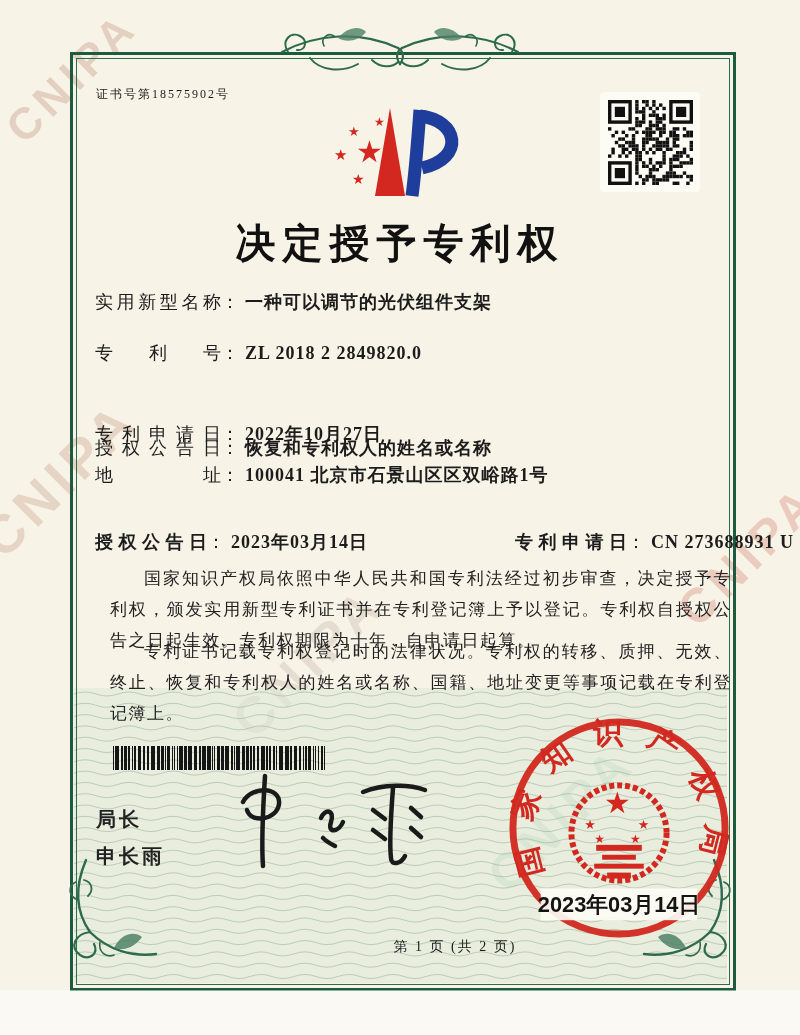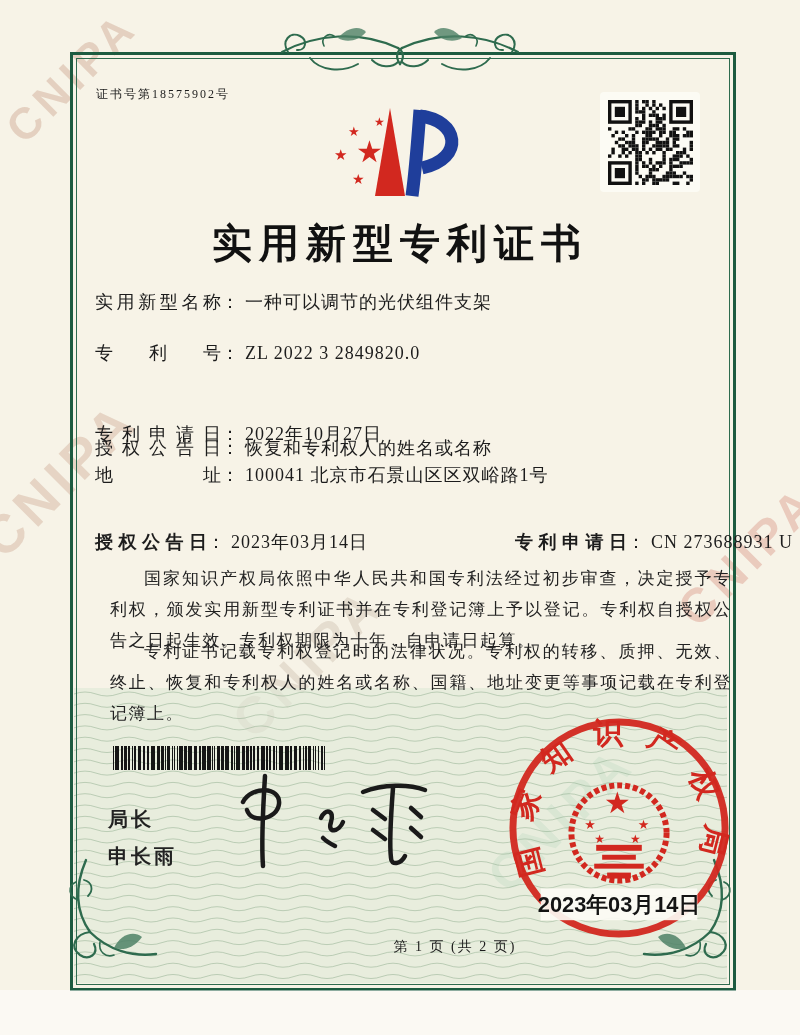--- a/index.html
+++ b/index.html
@@ -17,27 +17,27 @@
   
   .cert-no{position:absolute;left:96px;top:86px;font-size:12px;letter-spacing:2px;}
   .qr-back{position:absolute;left:600px;top:92px;width:100px;height:100px;background:#fcfbf4;border-radius:4px;}
   .title{position:absolute;left:70px;top:216px;width:660px;text-align:center;
          font-size:40px;font-weight:700;letter-spacing:7px;color:#111;}
   
   .row{position:absolute;left:95px;font-size:18px;white-space:nowrap;}
   .flabel{display:inline-block;width:126px;text-align:justify;text-align-last:justify;font-family:Liberation Serif, serif;}
   .flabel2{display:inline-block;width:112px;text-align:justify;text-align-last:justify;font-weight:bold;}
   .colon{margin-right:6px;}
-  .fvalue{letter-spacing:1px;}
+  .fvalue{letter-spacing:1px;font-weight:bold;}
   .pair2{position:absolute;left:420px;top:0;}
   
   .para{position:absolute;left:94px;width:622px;font-size:17px;line-height:31px;
         text-indent:2em;letter-spacing:1.5px;text-align:justify;color:#222;margin-left:16px;}
   
-  .signer{position:absolute;left:108px;font-size:20px;font-weight:700;
+  .signer{position:absolute;left:96px;font-size:20px;font-weight:700;
           font-family:Liberation Sans, sans-serif;color:#222;letter-spacing:3px;}
   .footer{position:absolute;left:70px;top:938px;width:770px;text-align:center;font-size:14px;letter-spacing:2px;}
   svg{display:block;}
   .green-stroke{stroke:#2e6b4e;fill:none;stroke-linecap:round;}
 </style>
 </head>
 <body>
 
 <span class="wm" style="left:-10px;top:52px;font-size:44px;color:rgba(196,152,128,0.38);">CNIPA</span>
 <span class="wm" style="left:-38px;top:448px;font-size:54px;color:rgba(196,152,128,0.34);">CNIPA</span>
@@ -339,27 +339,27 @@
     <rect x="3.4" y="3.4" width="17" height="17" fill="#fcfbf4"></rect>
     <rect x="6.8" y="6.8" width="10.2" height="10.2" fill="#111"></rect>
     <rect x="61.199999999999996" y="0" width="23.8" height="23.8" fill="#111"></rect>
     <rect x="64.6" y="3.4" width="17" height="17" fill="#fcfbf4"></rect>
     <rect x="68" y="6.8" width="10.2" height="10.2" fill="#111"></rect>
     <rect x="0" y="61.199999999999996" width="23.8" height="23.8" fill="#111"></rect>
     <rect x="3.4" y="64.6" width="17" height="17" fill="#fcfbf4"></rect>
     <rect x="6.8" y="68" width="10.2" height="10.2" fill="#111"></rect>
   </svg>
 
-<div class="title">实用新型专利证书</div>
+<div class="title">决定授予专利权</div>
 
 <div class="row" style="top:290px;">
   <span class="flabel">实用新型名称</span><span class="colon">：</span><span class="fvalue">一种可以调节的光伏组件支架</span>
 </div>
 <div class="row" style="top:341px;">
-  <span class="flabel">专利号</span><span class="colon">：</span><span class="fvalue">ZL 2022 3 2849820.0</span>
+  <span class="flabel">专利号</span><span class="colon">：</span><span class="fvalue">ZL 2018 2 2849820.0</span>
 </div>
 <div class="row" style="top:388px;margin-top:34px;">
   <span class="flabel">专利申请日</span><span class="colon">：</span><span class="fvalue">2022年10月27日</span>
 </div>
 <div class="row" style="top:436px;">
   <span class="flabel">授权公告日</span><span class="colon">：</span><span class="fvalue">恢复和专利权人的姓名或名称</span>
 </div>
 <div class="row" style="top:463px;">
   <span class="flabel">地址</span><span class="colon">：</span><span class="fvalue">100041 北京市石景山区区双峪路1号</span>
 </div>

